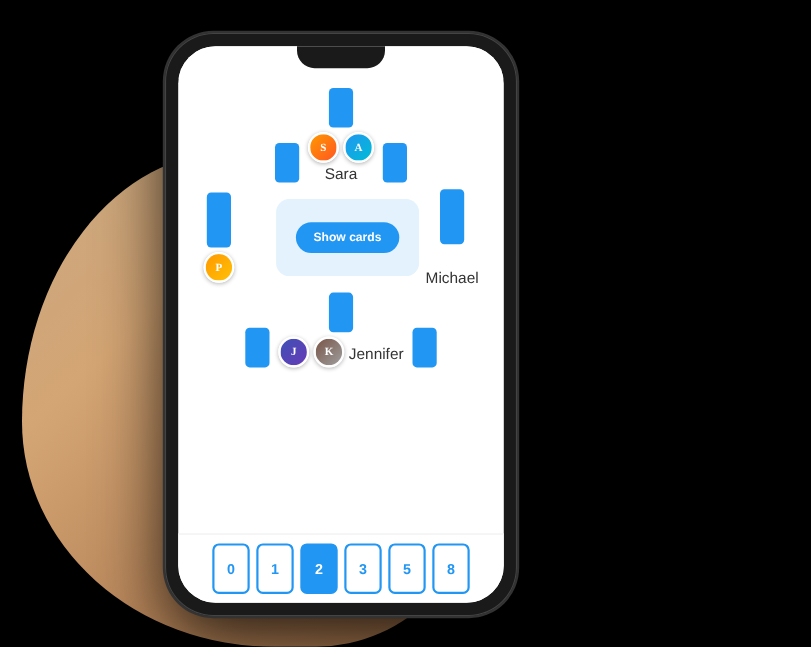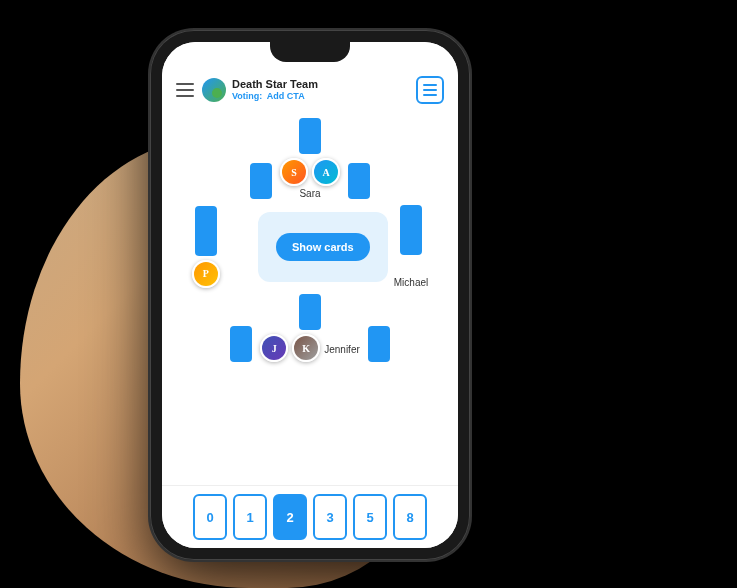--- a/index.html
+++ b/index.html
@@ -226,21 +226,21 @@
       display: flex;
       align-items: center;
       justify-content: center;
       font-size: 10px;
       font-weight: bold;
       color: #fff;
     }
 
     .player-name {
       font-family: Arial, sans-serif;
-      font-size: 10px;
+      font-size: 14px;
       color: #333;
       text-align: center;
       margin-top: 2px;
     }
 
     .player-col {
       display: flex;
       flex-direction: column;
       align-items: center;
     }
@@ -350,44 +350,20 @@
 <div class="scene">
 
   <div class="hand-bg"></div>
 
   <div class="phone-wrapper">
     <div class="phone-frame">
       <div class="phone-screen">
 
         <div class="status-bar"></div>
 
-        <div class="header">
-          <div class="hamburger-icon">
-            <span></span>
-            <span></span>
-            <span></span>
-          </div>
-          <div class="header-logo">
-            <div class="header-logo-inner"></div>
-          </div>
-          <div class="header-text">
-            <div class="header-title">Death Star Team</div>
-            <div class="header-subtitle">
-              <span>Voting:</span>
-              <span style="color:#2196F3;font-weight:bold;margin-left:2px;">Add CTA</span>
-            </div>
-          </div>
-          <div class="list-icon-btn">
-            <svg viewBox="0 0 14 14">
-              <rect x="0" y="1" width="14" height="2" rx="1" fill="#2196F3"></rect>
-              <rect x="0" y="6" width="14" height="2" rx="1" fill="#2196F3"></rect>
-              <rect x="0" y="11" width="14" height="2" rx="1" fill="#2196F3"></rect>
-            </svg>
-          </div>
-        </div>
 
         <div class="main-content">
 
           <div class="player-row top-row">
             <div class="card-slot"></div>
             <div class="player-col">
               <div class="card-slot"></div>
               <div style="display:flex;gap:4px;margin-top:4px;">
                 <div class="avatar">
                   <div class="avatar-placeholder avatar-sara1">S</div>

